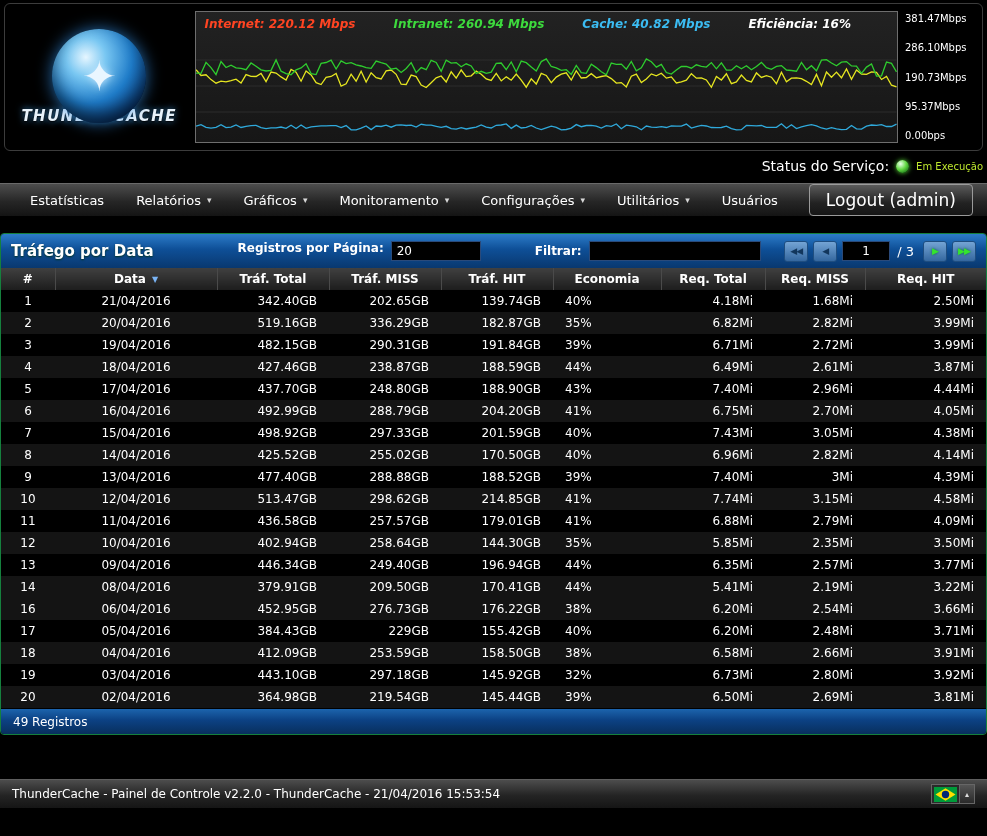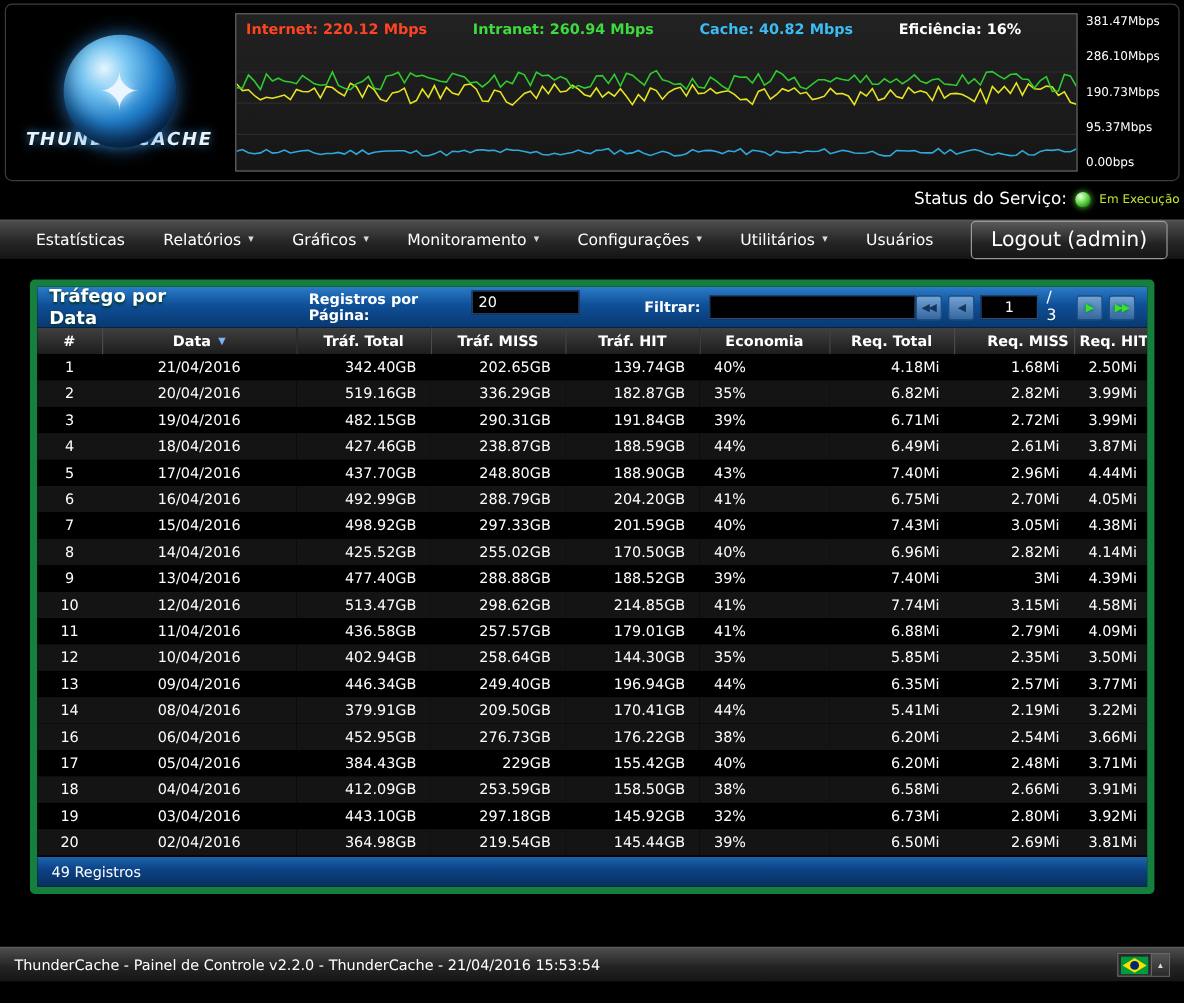--- a/index.html
+++ b/index.html
@@ -12,21 +12,21 @@
             background:radial-gradient(circle at 36% 30%, #e6f6ff 0%, #79c7f2 22%, #1f7cc9 52%, #0a3d7c 78%, #041f45 100%);
             box-shadow:0 0 16px rgba(50,140,225,.75), inset 0 -10px 16px rgba(0,0,0,.55); }
   .sphere .star { position:absolute; inset:0; display:flex; align-items:center; justify-content:center;
                   color:#eaf6ff; font-size:42px; text-shadow:0 0 9px #cfeaff; }
   .logo-text { margin-top:-16px; font-size:15px; font-weight:bold; font-style:italic; letter-spacing:1.5px;
                color:#e9f3fb; text-shadow:0 1px 2px #000, 0 0 7px #3a8fd0; }
 
   .graph-area { flex:1; display:flex; padding:7px 4px 7px 2px; }
   .graph-box { flex:1; border:1px solid #6e6e6e; background:linear-gradient(#222,#161616); overflow:hidden; }
   .legend { display:flex; align-items:center; padding:4px 8px 2px; font-size:12px; font-weight:bold; height:22px; }
-  .legend-item { margin-right:38px; white-space:nowrap; }
+  .legend-item { margin-right:38px; white-space:nowrap;font-style:italic; }
   svg.graph { display:block; width:100%; height:104px; }
   .y-axis { width:80px; display:flex; flex-direction:column; justify-content:space-between;
             padding:2px 2px 2px 7px; font-size:10px; color:#fff; text-align:left; }
 
   
   .status-line { height:30px; display:flex; align-items:center; justify-content:flex-end; padding-right:4px; gap:7px; font-size:14px; }
   .orb { width:13px; height:13px; border-radius:50%;
          background:radial-gradient(circle at 35% 30%, #eaffea, #63d943 45%, #156e15 85%);
          box-shadow:0 0 5px #55cc33; }
   .status-value { color:#bfe82e; font-size:10px; }
@@ -36,21 +36,21 @@
              border-top:1px solid #6a6a6a; border-bottom:1px solid #000;
              display:flex; align-items:center; padding:0 14px; font-size:13px; }
   .nav-items { display:flex; align-items:center; height:100%; }
   .nav-item { padding:0 16px; height:100%; display:flex; align-items:center; gap:6px; cursor:pointer; white-space:nowrap; }
   .caret { font-size:9px; color:#d8d8d8; }
   .logout-btn { margin-left:auto; padding:5px 16px; border:1px solid #9a9a9a; border-radius:4px;
                 background:linear-gradient(#5a5a5a,#222 60%,#161616); font-size:17px; color:#fff;
                 font-family:"DejaVu Sans",sans-serif; cursor:pointer; }
 
   
-  .panel { margin:16px 25px 0; border:6px solid #15803d; border-radius:4px; overflow:hidden; }
+  .panel { margin:16px 0 0; border:1px solid #15803d; border-radius:4px; overflow:hidden; }
   .panel-header { height:34px; background:linear-gradient(#2c7cc9,#0e4f97 45%,#09386f);
                   display:flex; align-items:center; padding:0 10px; }
   .panel-title { font-size:15px; font-weight:bold; text-shadow:0 1px 2px #032; }
   .hdr-label { font-size:12px; font-weight:bold; }
   .rpp-group { margin-left:84px; display:flex; align-items:flex-start; gap:7px; }
   .filter-group { margin-left:54px; display:flex; align-items:center; gap:7px; }
   input.dark { background:#000; border:1px solid #2a4a7a; color:#fff; height:20px; font-size:12px;
                padding:0 5px; font-family:"DejaVu Sans",sans-serif; }
   .rpp-input { width:90px; }
   .filter-input { width:172px; }
@@ -68,21 +68,21 @@
   thead th { height:22px; background:linear-gradient(#404040,#1d1d1d); border-right:1px solid #4a4a4a;
              border-bottom:1px solid #000; font-weight:bold; text-align:center; padding:0 4px;
              white-space:nowrap; overflow:hidden; cursor:pointer; }
   thead th:last-child { border-right:none; }
   .sort-arrow { font-size:8px; color:#7ab4f5; margin-left:6px; vertical-align:1px; }
   tbody td { height:22px; padding:0 12px; white-space:nowrap; overflow:hidden; }
   tr.odd  { background:#000; }
   tr.even { background:#141414; }
   th.col0 { width:54px; }  th.col1 { width:162px; } th.col2 { width:112px; }
   th.col3 { width:112px; } th.col4 { width:112px; } th.col5 { width:108px; }
-  th.col6 { width:104px; } th.col7 { width:100px;text-align:right; }
+  th.col6 { width:104px; } th.col7 { width:100px; }
   td.col0 { text-align:center; }
   td.col1 { text-align:center; }
   td.col2, td.col3, td.col4, td.col6, td.col7, td.col8 { text-align:right; }
   td.col5 { text-align:left; padding-right:32px; }
 
   .panel-footer { height:26px; background:linear-gradient(#1c64ad,#0c4183 45%,#082f5d);
                   display:flex; align-items:center; padding:0 12px; font-size:12px; border-top:1px solid #000; }
 
   
   .page-footer { margin-top:44px; height:30px; background:linear-gradient(#4d4d4d,#242424 55%,#151515);

